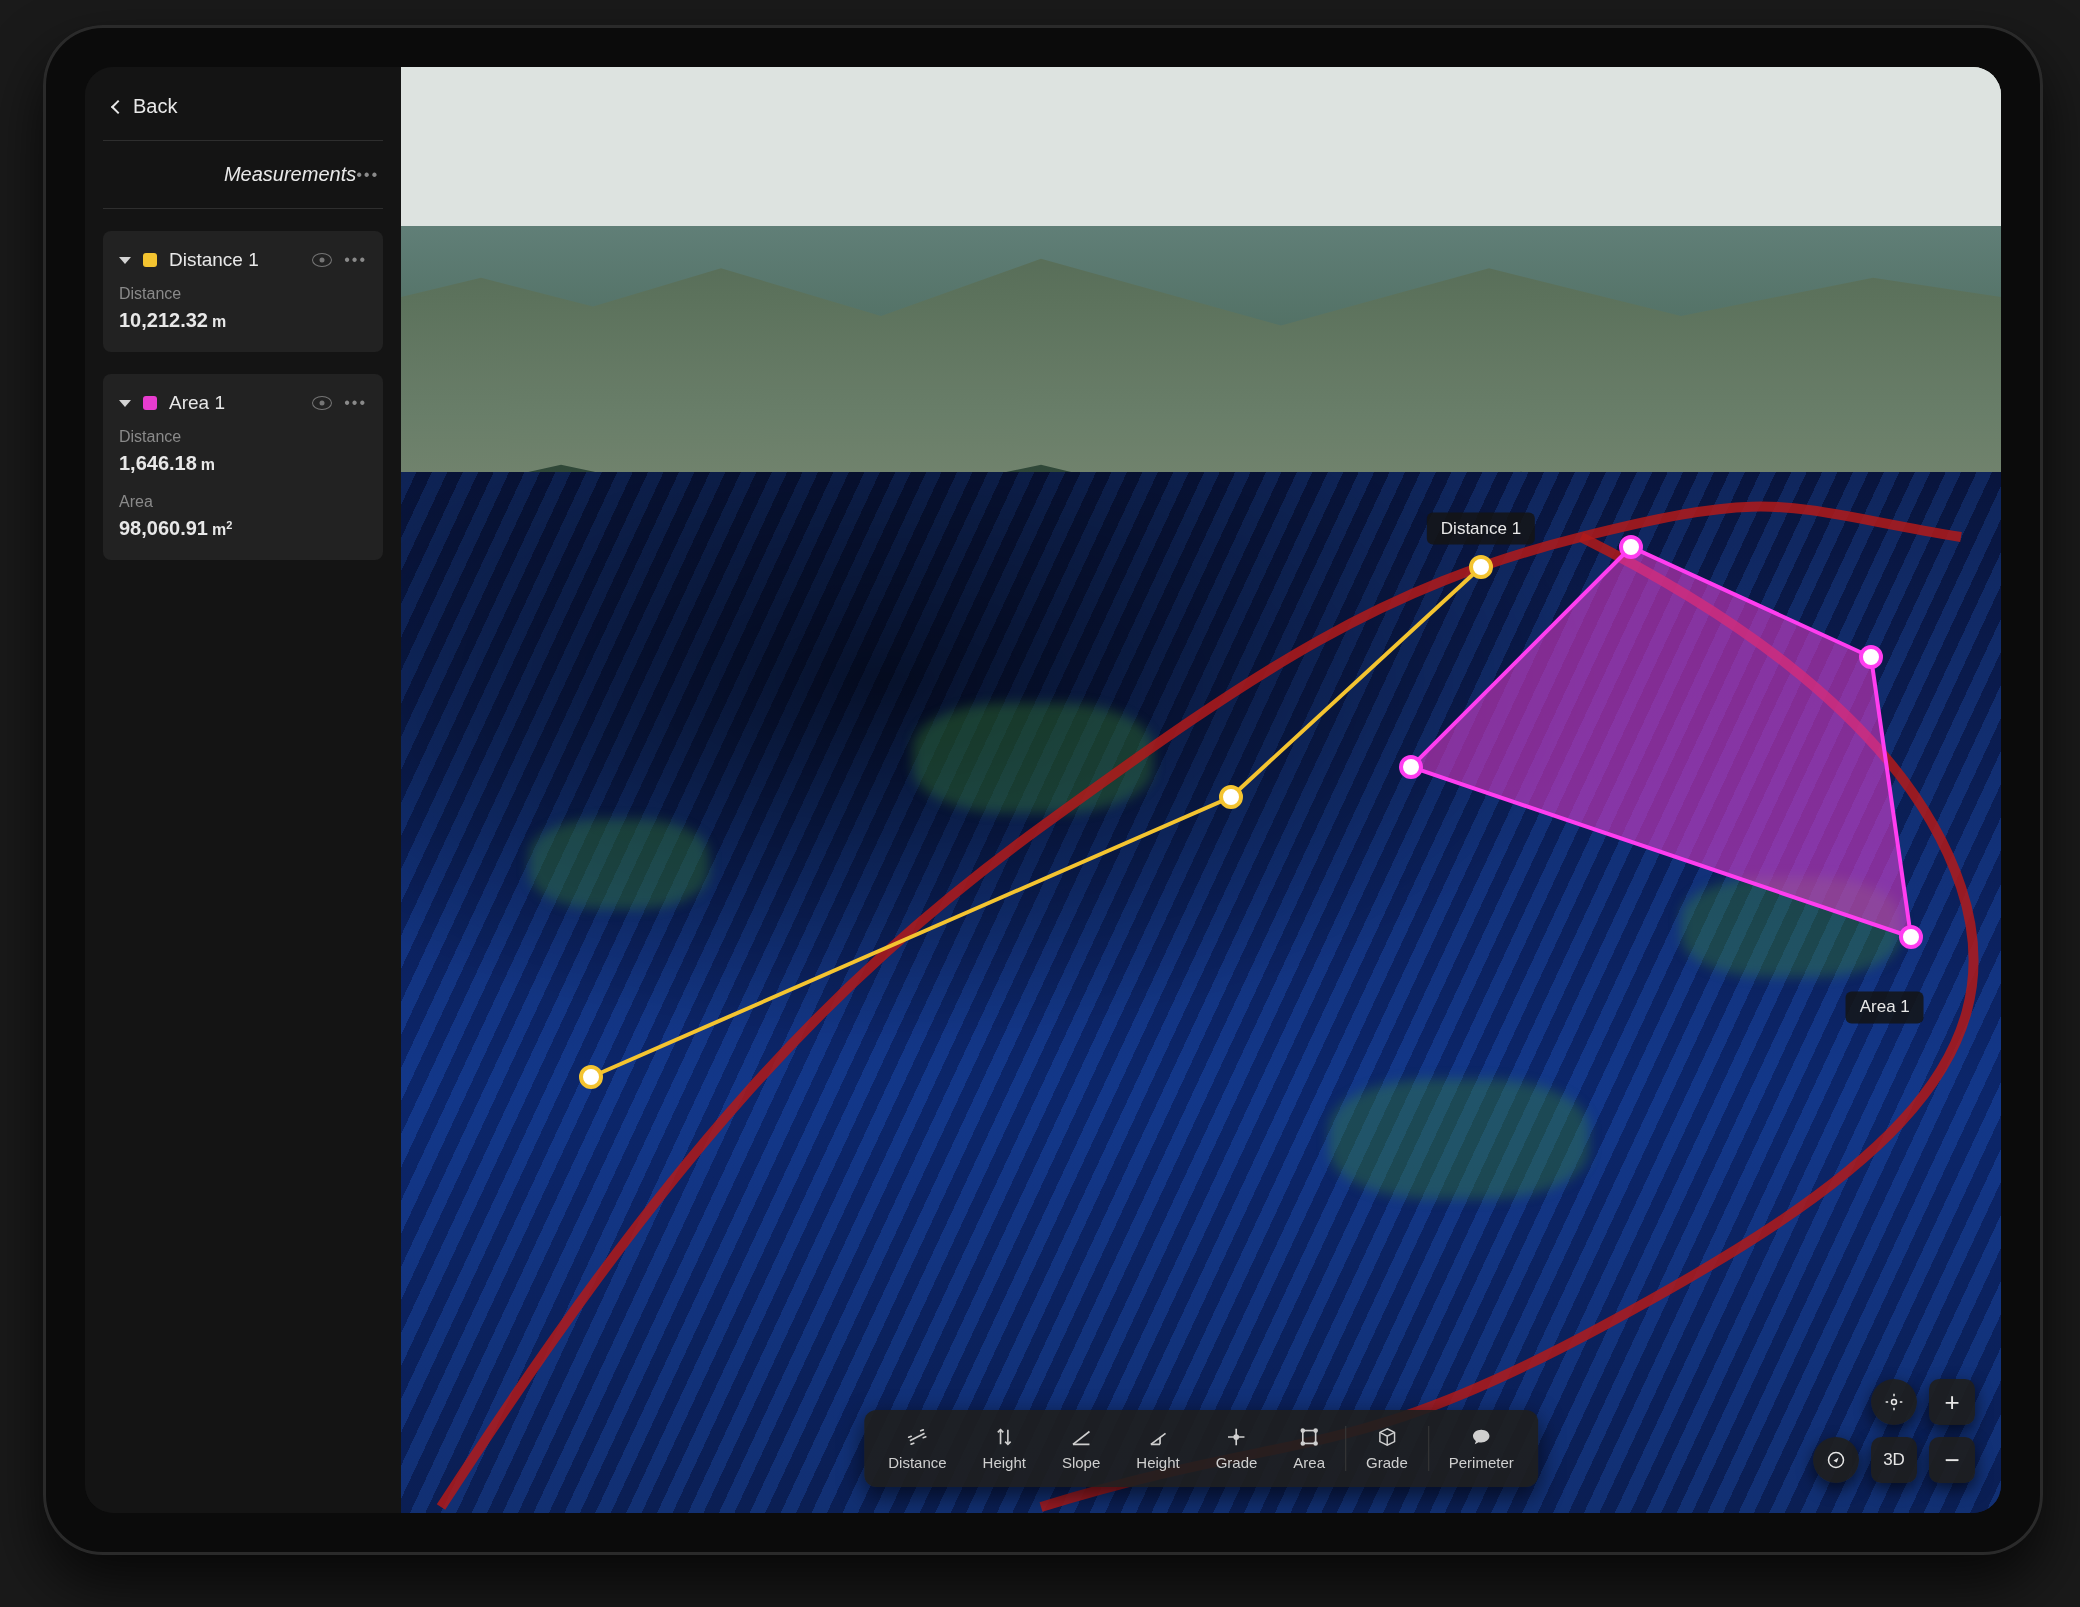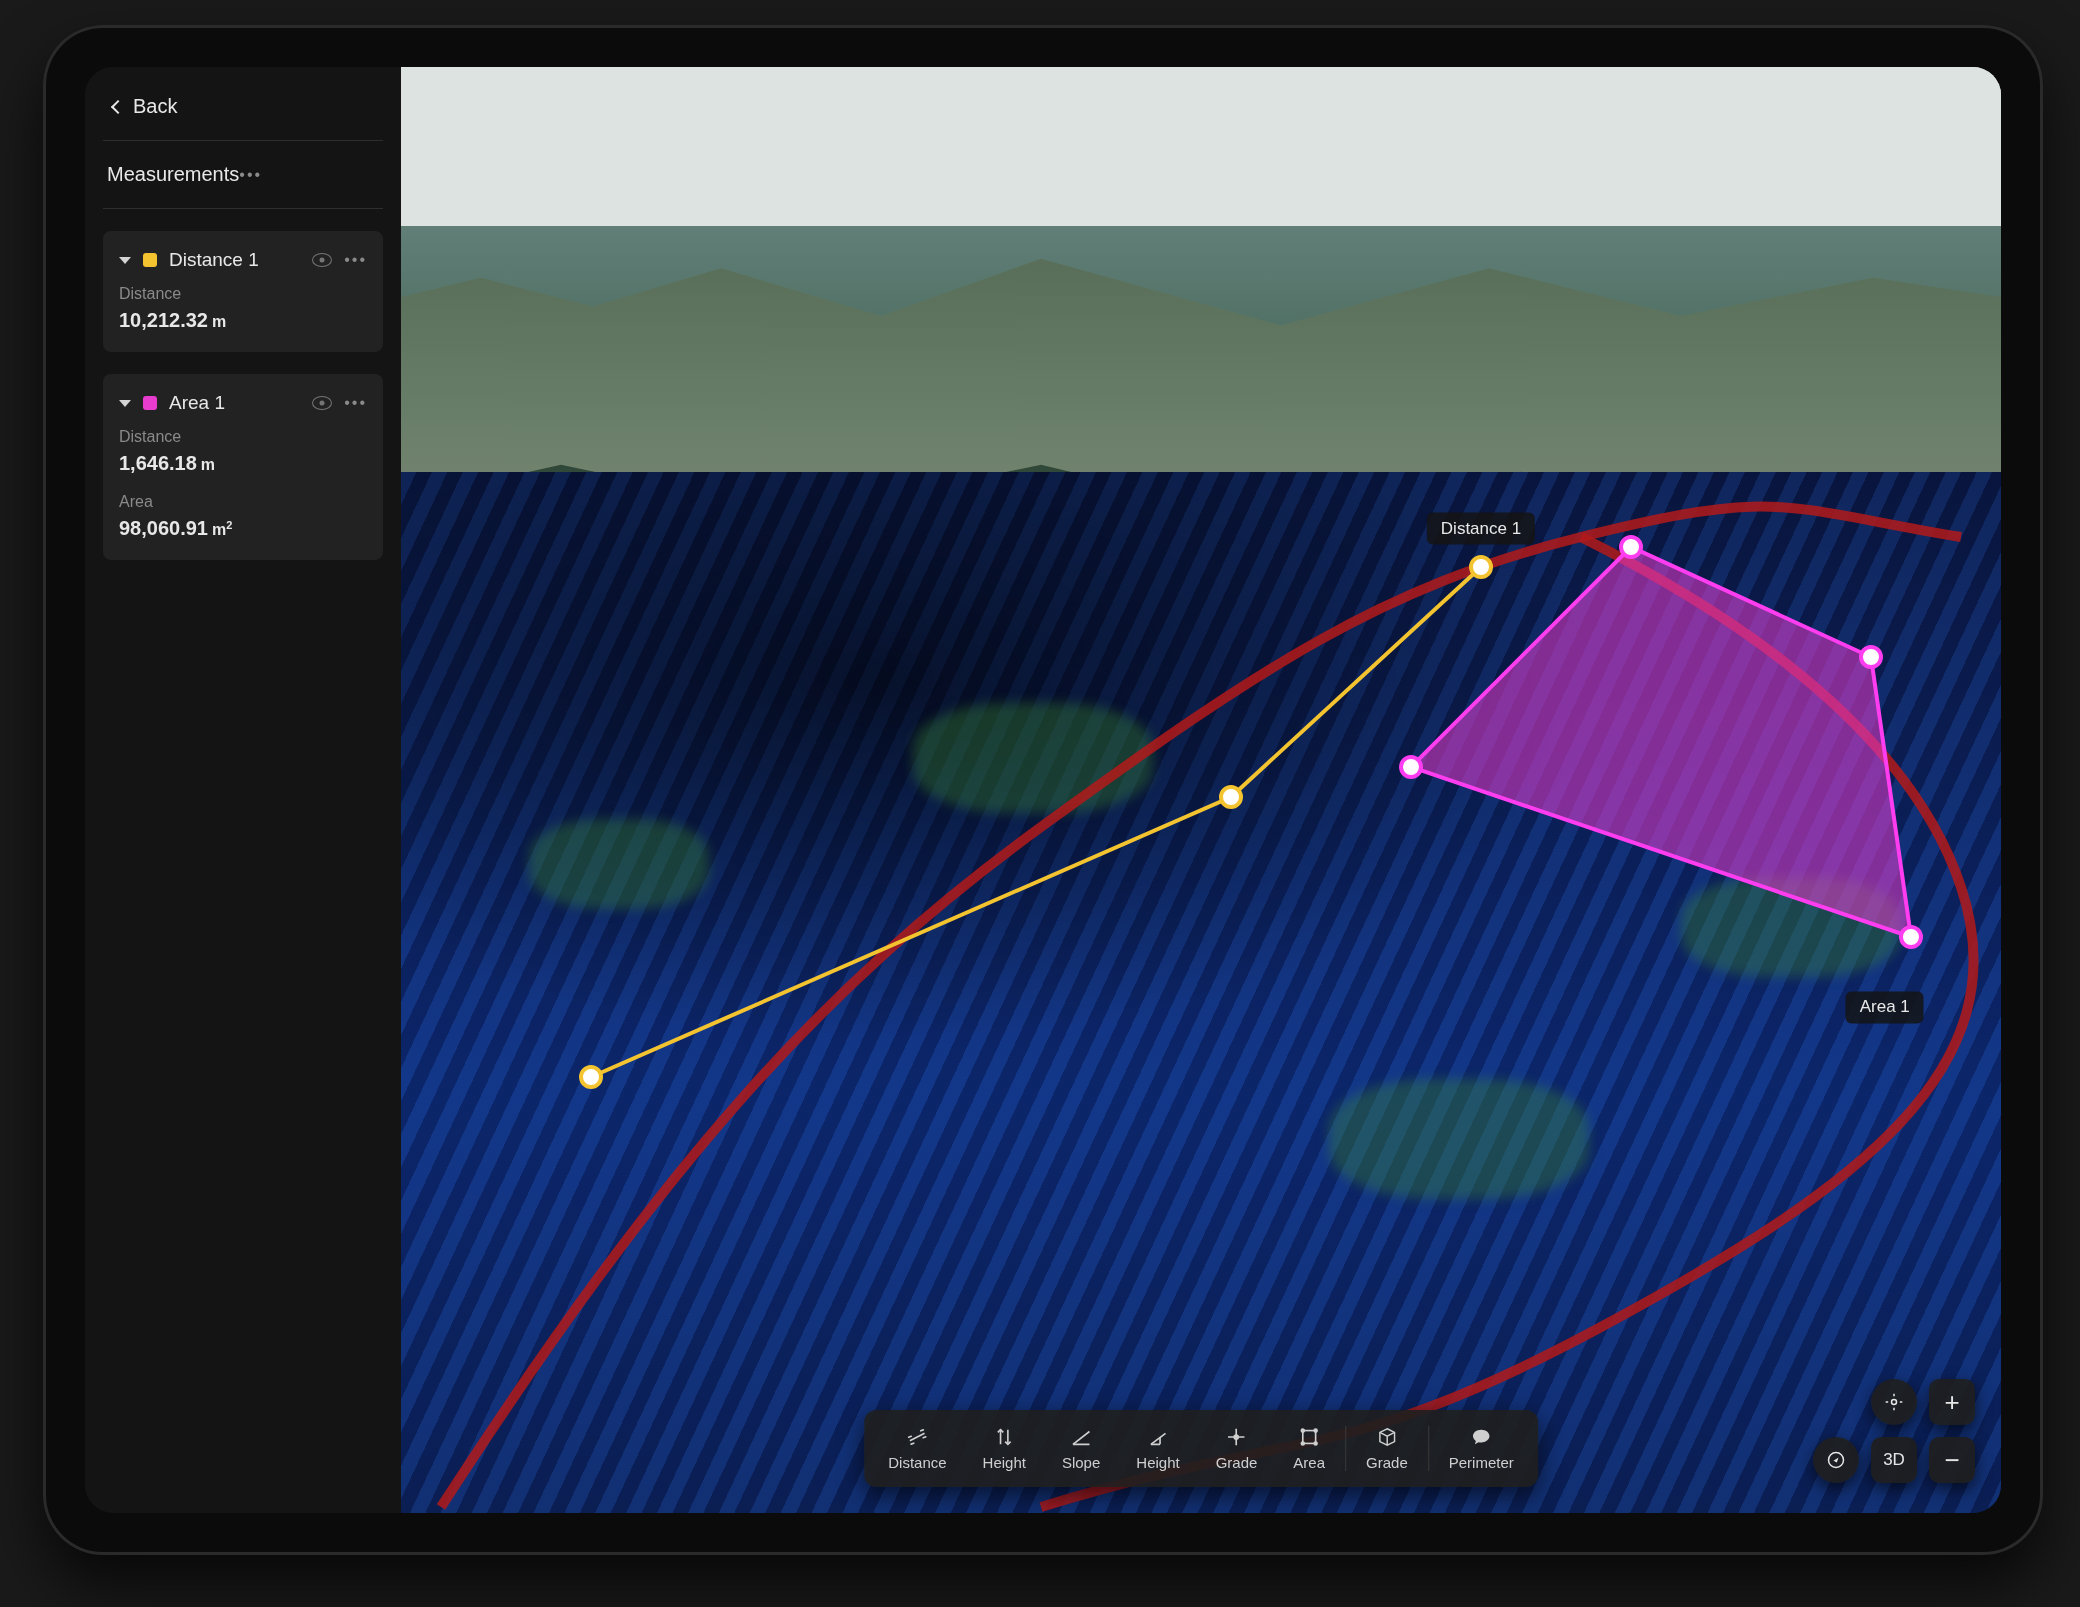--- a/index.html
+++ b/index.html
@@ -55,24 +55,25 @@
   }
   .back-row {
     display: flex; align-items: center; gap: 10px;
     padding: 6px 4px 22px 4px;
     border-bottom: 1px solid var(--divider);
     cursor: pointer;
     font-size: 20px;
   }
   .chev { width: 10px; height: 10px; border-left: 2px solid var(--text); border-bottom: 2px solid var(--text); transform: rotate(45deg); margin-left:6px;}
   .section-head {
-    display:flex; align-items:center; justify-content:flex-start;
+    display:flex; align-items:center; justify-content:flex-end;
     padding: 22px 4px;
     border-bottom: 1px solid var(--divider);
     font-size: 20px;
+    font-style: italic;
   }
   .dots { color: var(--text-dim); letter-spacing:2px; font-size:16px; cursor:pointer;}
   .card {
     background: var(--card-bg);
     border-radius: 8px;
     margin-top: 22px;
     padding: 18px 16px 20px 16px;
     font-size: 18px;
   }
   .card-head {

